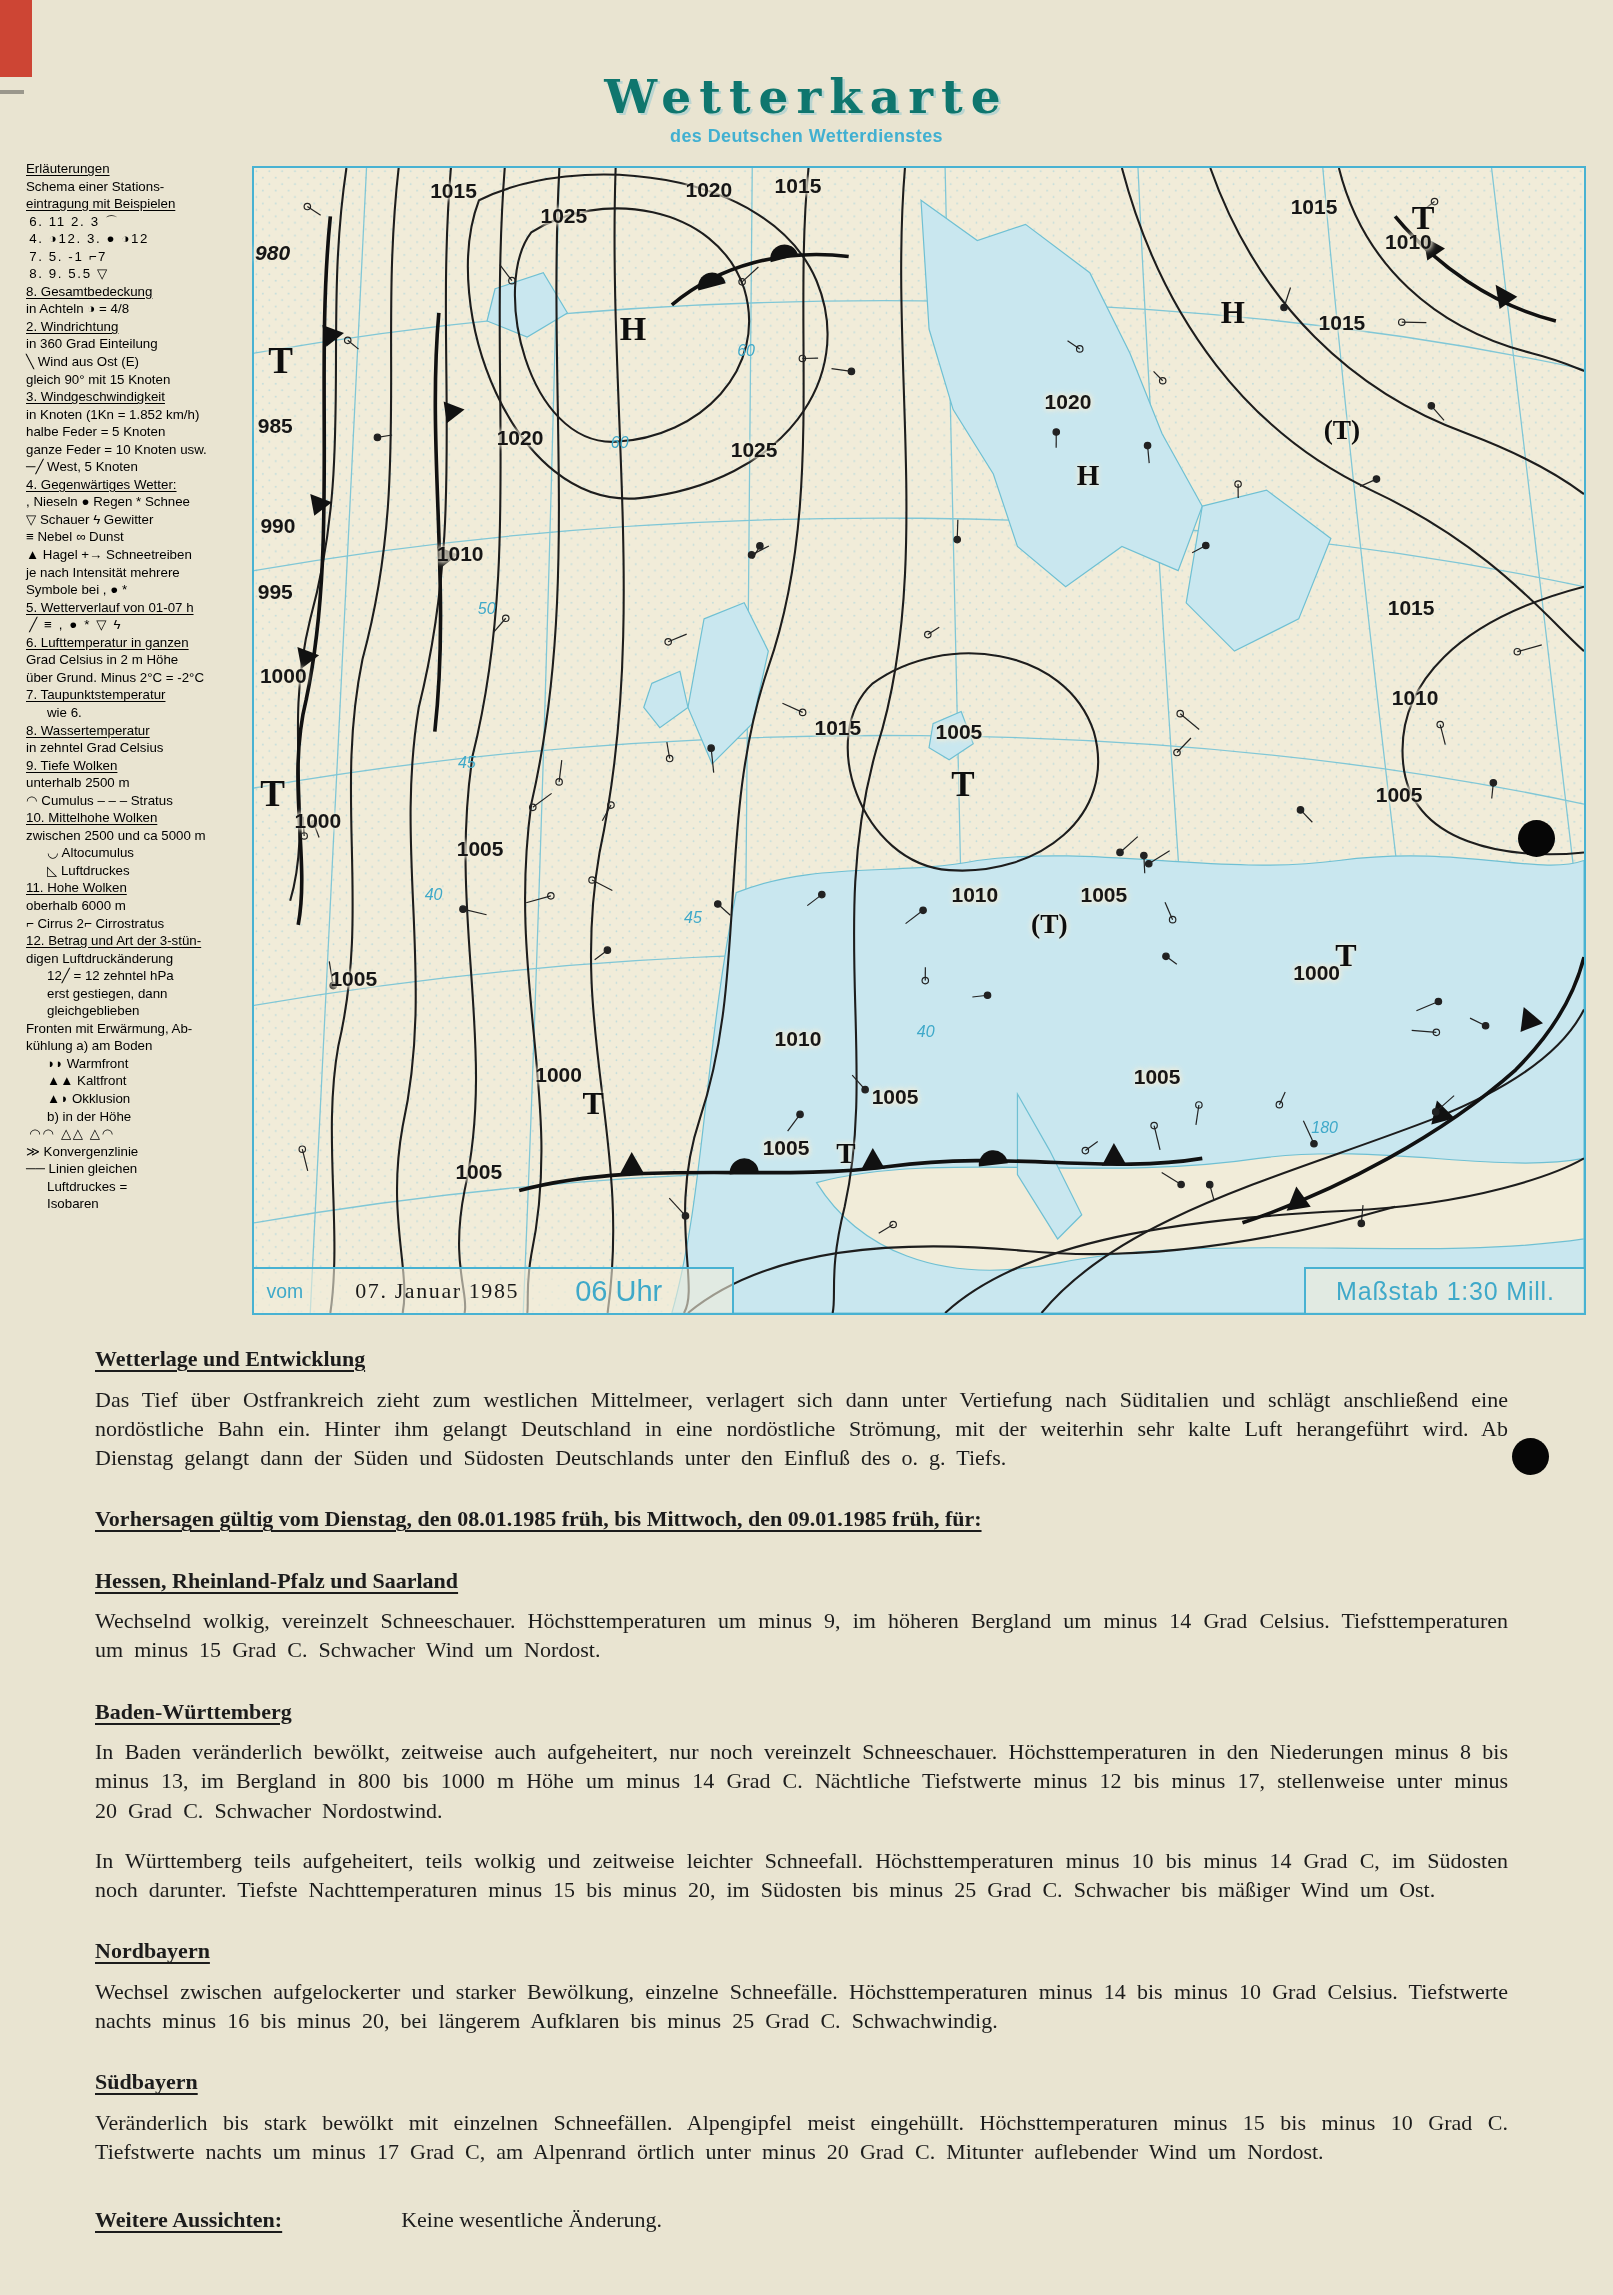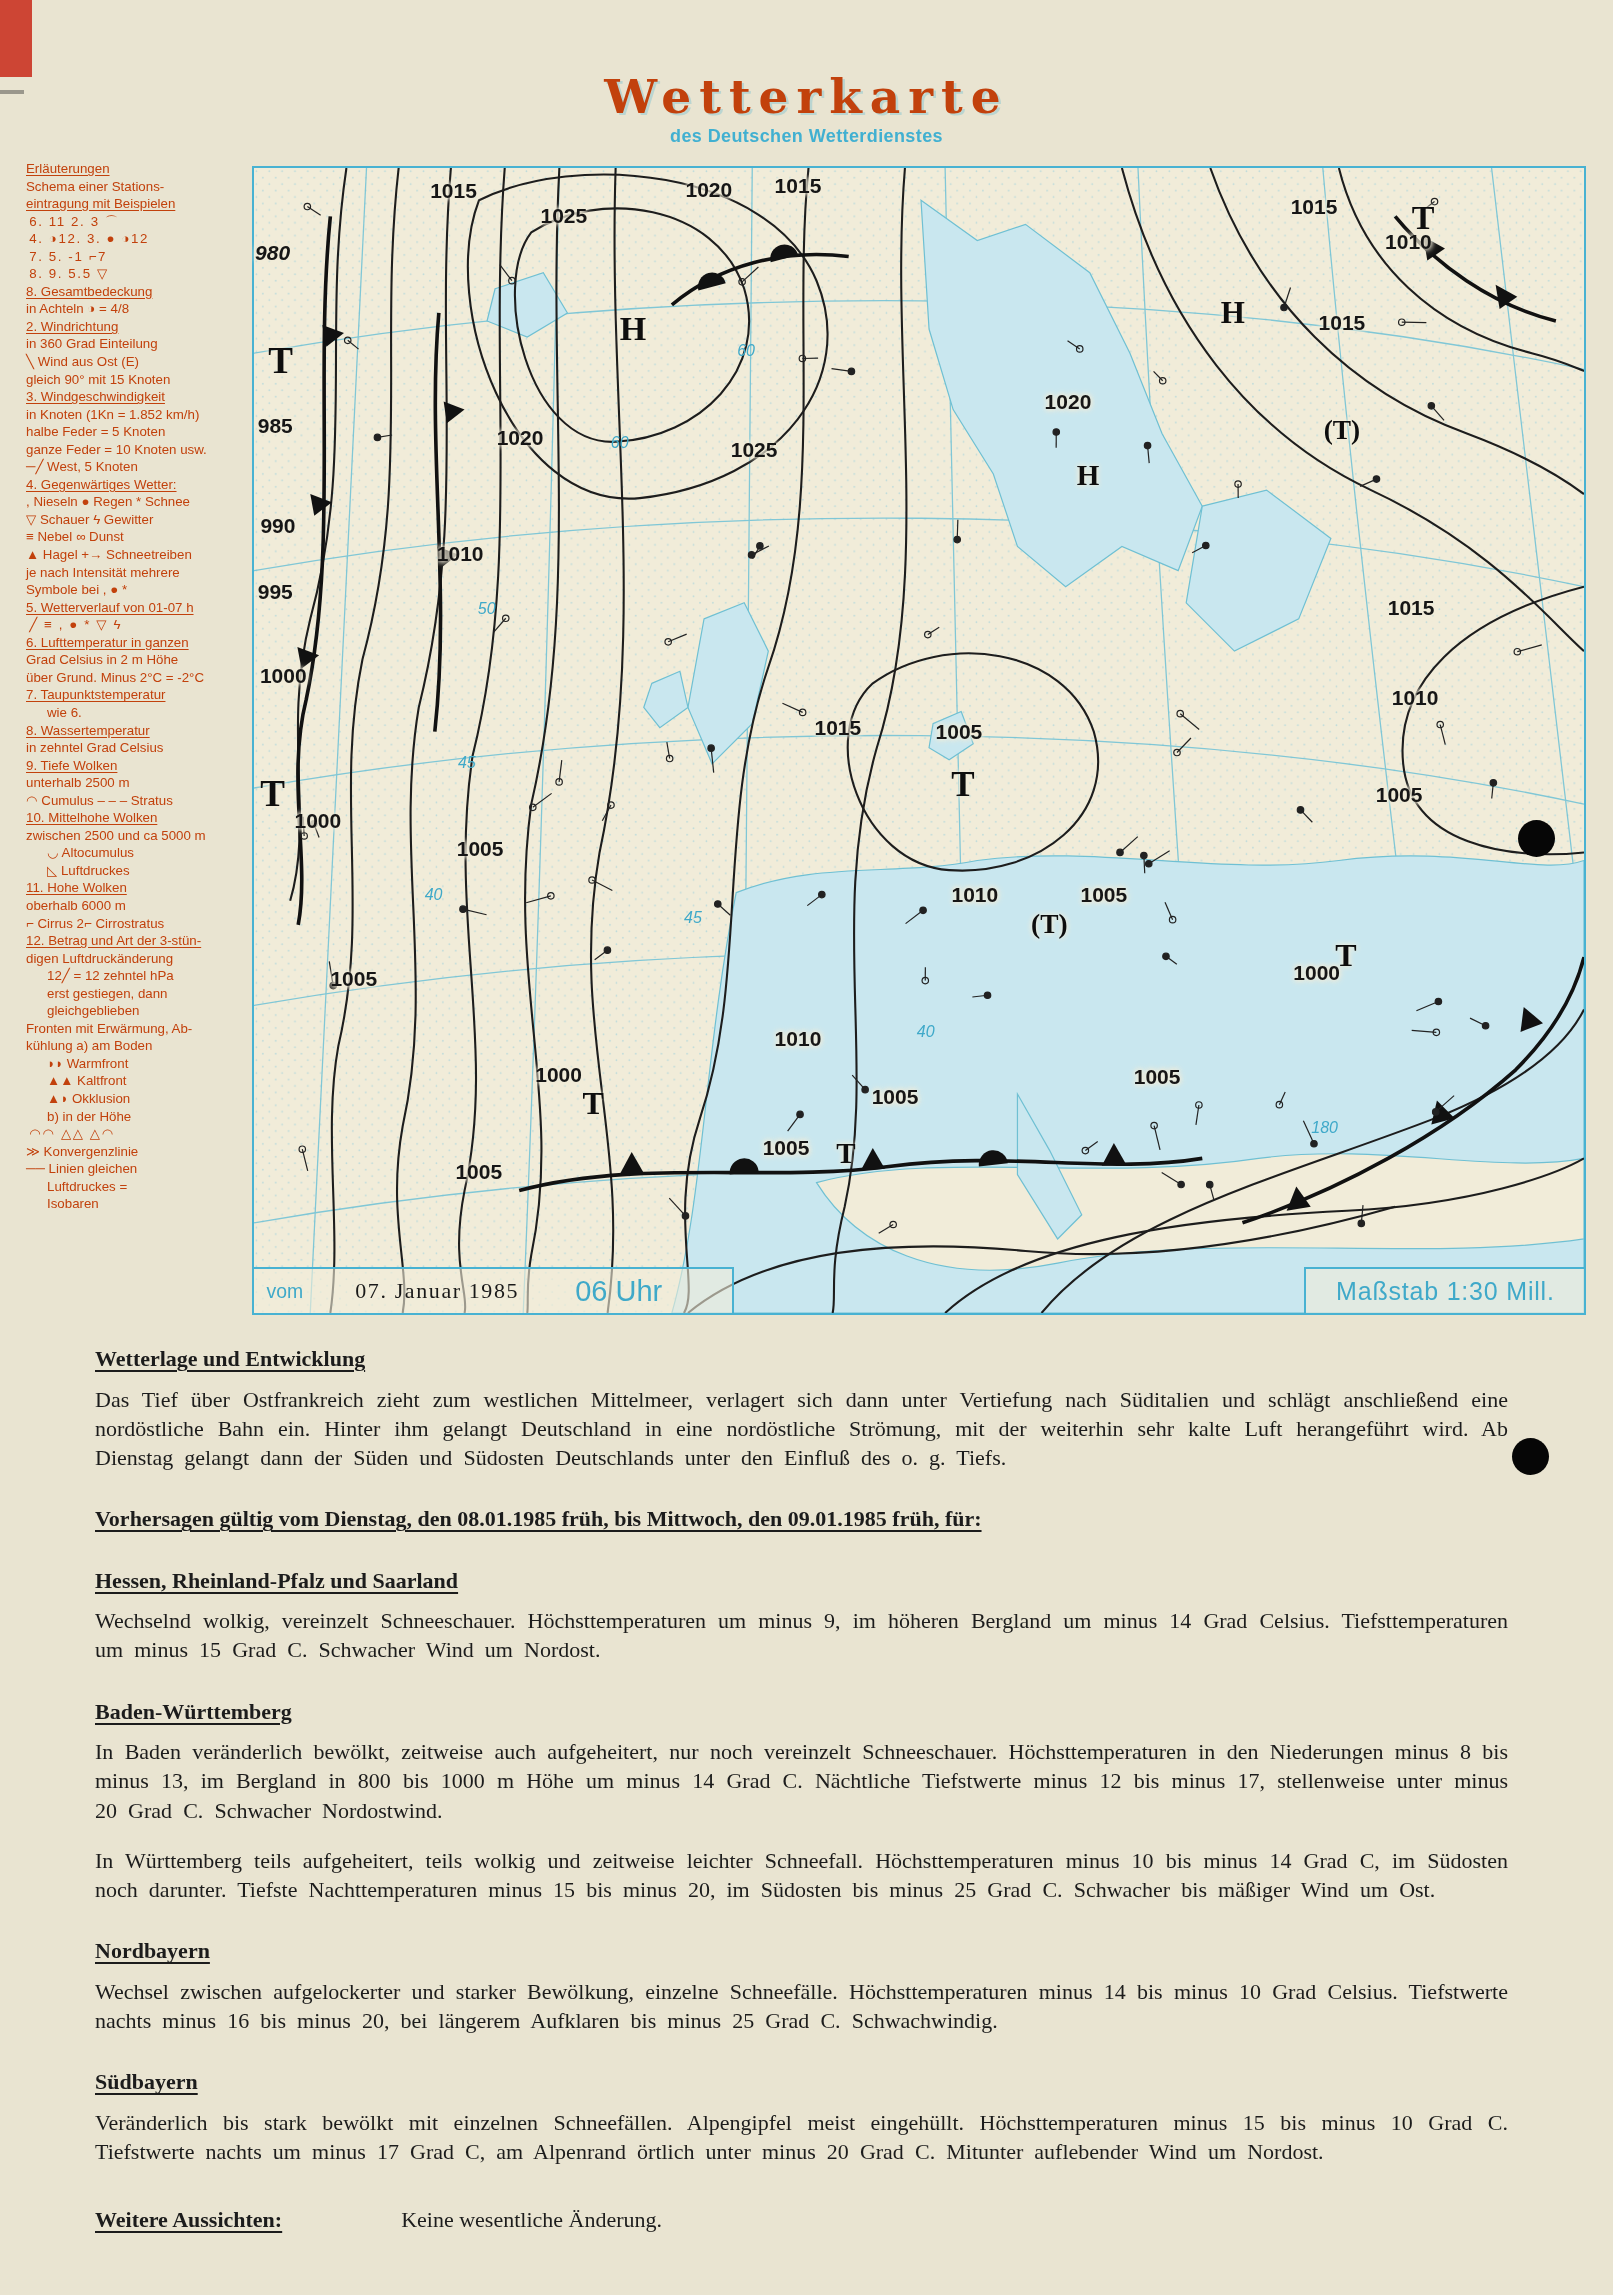--- a/index.html
+++ b/index.html
@@ -13,29 +13,29 @@
   .corner-mark { position:absolute; left:0; top:0; width:32px; height:77px; background:#cd4534; }
   .edge-tick { position:absolute; left:0; top:90px; width:24px; height:4px; background:#9a978c; }
   .hole { position:absolute; width:37px; height:37px; border-radius:50%; background:#060606; z-index:9; }
   .hole1 { left:1518px; top:820px; }
   .hole2 { left:1512px; top:1438px; }
 
   
   .header { position:absolute; left:0; top:69px; width:100%; text-align:center; }
   .title {
     font-family:"DejaVu Serif", serif; font-weight:bold; font-size:47px;
-    letter-spacing:8px; color:#c2410c;
+    letter-spacing:8px; color:#0f766e;
     text-shadow:2.4px 2.4px 0 rgba(65,176,209,0.28);
   }
   .subtitle { font-weight:bold; font-size:18px; color:#41b0d1; margin-top:2.4px; letter-spacing:0.4px; }
 
   
   .legend {
     position:absolute; left:26px; top:160px; width:224px;
-    color:#c2410c; font-size:13.3px; line-height:1.32;
+    color:#000000; font-size:13.3px; line-height:1.32;
   }
   .legend-line { min-height:17.3px; }
   .legend-line.u { text-decoration:underline; text-underline-offset:2.4px; }
   .legend-line.dg { letter-spacing:1.6px; padding-left:3.2px; }
   .legend-line.ind { padding-left:21px; }
 
   
   .map {
     position:absolute; left:252px; top:166px; width:1334px; height:1149px;
     border:2.4px solid #48b2d2; background:#f1ecd9;

